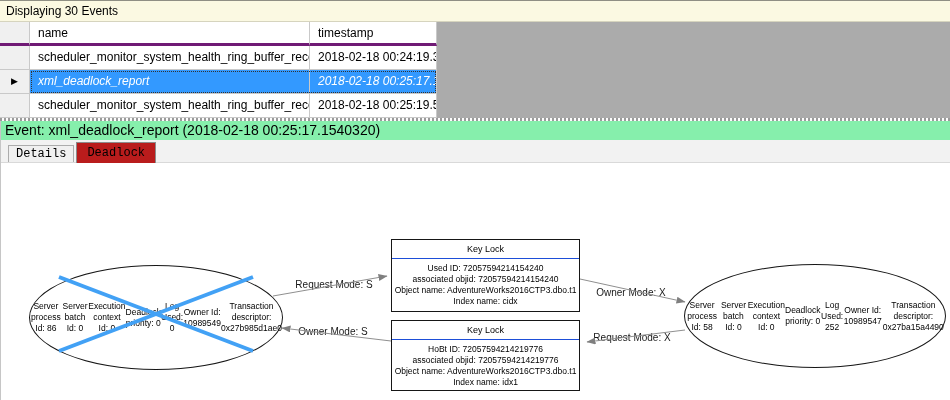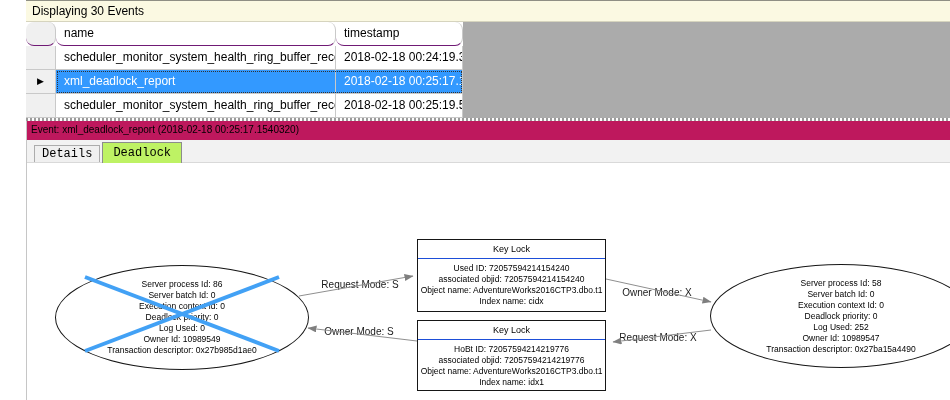--- a/index.html
+++ b/index.html
@@ -1,18 +1,18 @@
 <!DOCTYPE html>
 <html><head>
 <meta charset="utf-8">
 <style>
   * { margin:0; padding:0; box-sizing:border-box; }
   html,body { background:#fff; }
   body { font-family:"Liberation Sans",sans-serif; color:#000; }
-  .app { position:relative; width:950px; height:400px; overflow:hidden; background:#fff;padding-left:26px; }
+  .app { position:relative; width:950px; height:400px; overflow:hidden; background:#fff; }
 
   
   .banner {
     height:22px; background:#FBF9E2;
     border-top:1px solid #8F8F84; border-bottom:1px solid #D6D4BE;
     font-size:12px; line-height:20px; padding-left:6px;
   }
 
   
   .gridwrap { height:96px; background:#ABABAB; position:relative; }
@@ -20,48 +20,48 @@
   .grid-row { display:flex; height:24px; }
   .cell {
     font-size:12px; line-height:23px; white-space:nowrap; overflow:hidden;
     border-right:1px solid #C9C9C9; border-bottom:1px solid #C9C9C9; background:#fff;
   }
   .rowhdr { width:30px; flex:0 0 30px; background:#F0F0F0; text-align:center;
             font-size:9px; color:#000; line-height:22px; }
   .c-name { width:280px; flex:0 0 280px; padding-left:8px; }
   .c-ts   { width:127px; flex:0 0 127px; padding-left:8px; }
   .row-body { display:flex; }
-  .grid-row.header .cell { border-bottom:1px solid #701a75;border-radius:8px; }
+  .grid-row.header .cell { border-bottom:3px solid #701a75; }
   .grid-row.sel .c-name, .grid-row.sel .c-ts { background:#3399FF; color:#fff; }
-  .grid-row.sel .row-body { outline:1px dotted #333; outline-offset:-2px; }
+  .grid-row.sel .row-body { outline:1px dotted #333; outline-offset:-2px;font-style:italic; }
 
   
   .splitter { height:3px;
     background:repeating-linear-gradient(90deg,#9B9B9B 0 2px,#FDFDFD 2px 4px);
   }
 
   
   .lower { height:279px; border-left:1px solid #C6C6C6; }
-  .event-bar { height:19px; background:#be185d; font-size:10px; line-height:18px; padding-left:4px; }
+  .event-bar { height:19px; background:#86efac; font-size:14px; line-height:18px; padding-left:4px; }
   .tabstrip { height:22px; background:#F2F2F2; display:flex; align-items:flex-end; padding-left:7px; position:relative; z-index:2; }
   .tab { font-size:12px; cursor:default;font-family:Liberation Mono, monospace; }
   .tab.inactive {
     background:#F0F0F0; border:1px solid #ACACAC; border-bottom:none;
     height:17px; line-height:16px; padding:0 7px; margin-right:2px;
   }
   .tab.active {
-    background:#bef264; border:1px solid #8C8C8C; border-bottom:none;
+    background:#b91c1c; border:1px solid #8C8C8C; border-bottom:none;
     height:21px; line-height:20px; padding:0 10px; margin-bottom:-1px;
   }
   .content { position:relative; height:238px; background:#fff; border-top:1px solid #D9D9D9; }
 
   
   .ellipse {
     position:absolute; border:1px solid #161616; border-radius:50%; background:#fff;
-    display:flex; flex-direction:column; justify-content:center; align-items:center;
+    display:flex; flex-direction:row; justify-content:center; align-items:center;
     text-align:center; font-size:8.5px; line-height:11px; z-index:1;
   }
   .lockbox {
     position:absolute; border:1px solid #161616; background:#fff;
     text-align:center; font-size:8.5px; z-index:1;
   }
   .lockbox .title { height:19px; line-height:19px; border-bottom:1px solid #1d4ed8; font-size:9px; }
   .lockbox .lines { padding-top:4px; line-height:11px; }
   #proc-victim   { left:28px;  top:102px; width:254px; height:105px; }
   #proc-survivor { left:683px; top:101px; width:262px; height:104px; }

